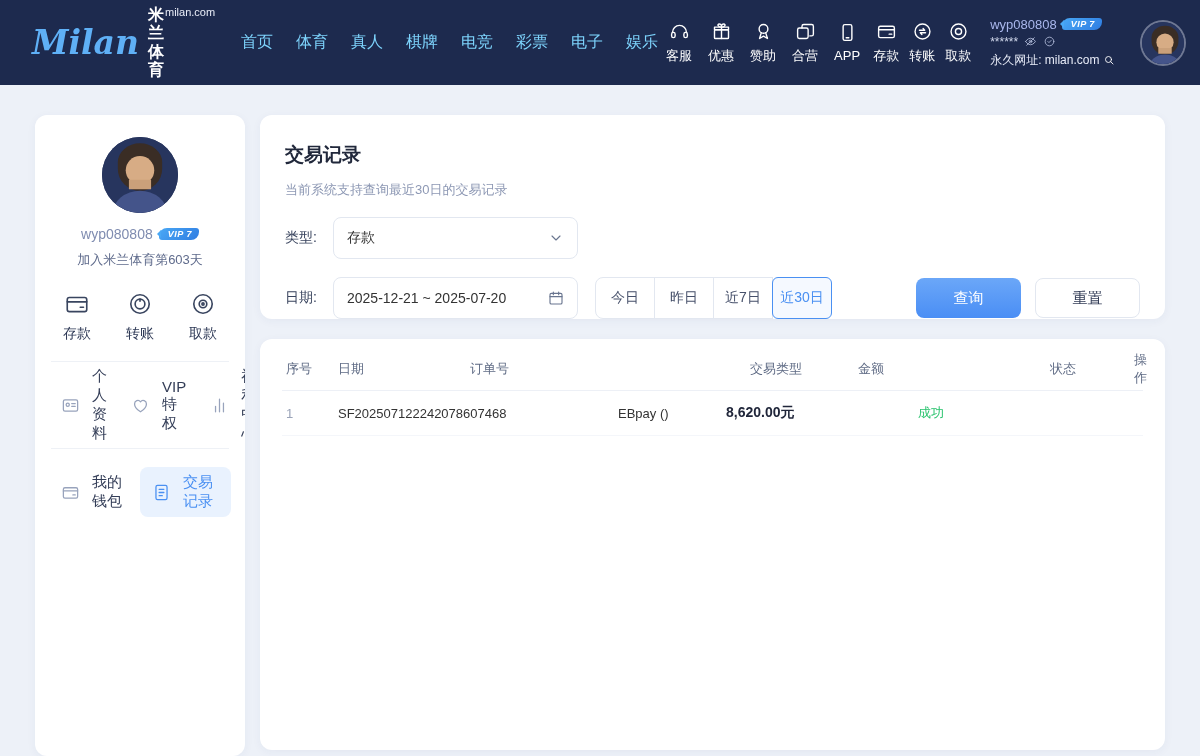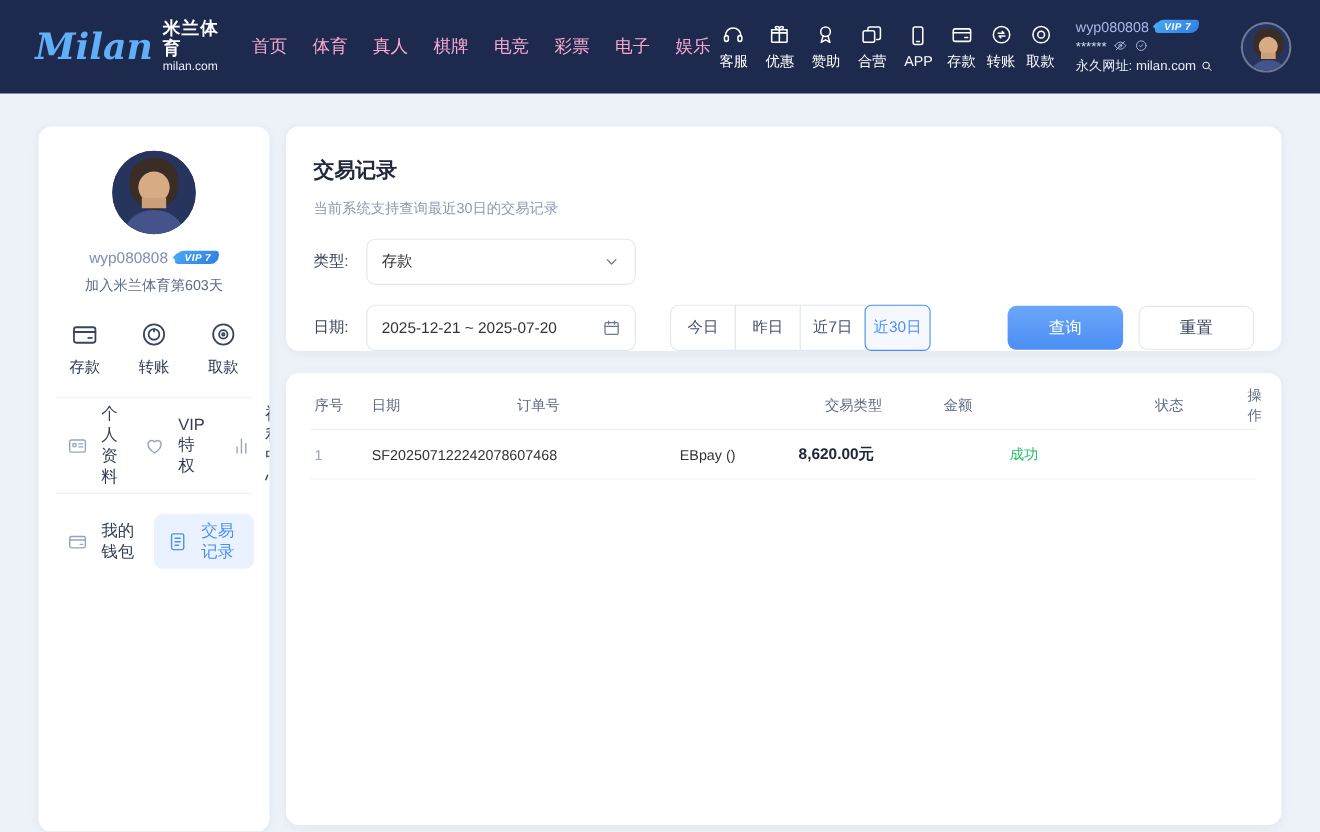--- a/index.html
+++ b/index.html
@@ -4,25 +4,25 @@
 <style>
   *{box-sizing:border-box;margin:0;padding:0}
   html,body{width:1200px;height:756px;overflow:hidden}
   body{background:#edf1f8;font-family:"Liberation Sans","DejaVu Sans",sans-serif;position:relative;color:#333}
   svg{display:block}
 
   
   .topbar{height:85px;background:#1d2a4e;display:flex;align-items:center;padding:0 26px 0 32px;color:#fff}
   .logo{display:flex;align-items:center;gap:9px;margin-right:26px;cursor:pointer}
   .logo-script{font-family:"DejaVu Serif",serif;font-style:italic;font-weight:bold;font-size:33px;color:#5fb0f6;line-height:1}
-  .logo-col{display:flex;flex-direction:column;line-height:1.15}
+  .logo-col{display:flex;flex-direction:row;line-height:1.15}
   .logo-cn{font-size:16px;font-weight:bold;letter-spacing:1px}
   .logo-domain{font-size:11px;color:#e9edf8}
   .nav{display:flex;gap:23px;font-size:16px}
-  .nav-link{color:#f9a8d4;cursor:pointer;white-space:nowrap}
+  .nav-link{color:#7dd3fc;cursor:pointer;white-space:nowrap}
   .actions{margin-left:auto;display:flex;align-items:center}
   .action{display:flex;flex-direction:column;align-items:center;gap:5px;font-size:13px;cursor:pointer;padding:0 8px;white-space:nowrap}
   .action svg{width:21px;height:21px;stroke:#fff;fill:none;stroke-width:1.6;stroke-linecap:round;stroke-linejoin:round}
   .action.tight{padding:0 5px}
   .userblock{margin-left:14px;display:flex;flex-direction:column;gap:3px;font-size:12px;min-width:140px}
   .user-row1{display:flex;align-items:center;gap:5px}
   .user-name{color:#a9b7ec;font-size:13px}
   .vip-badge{background:linear-gradient(135deg,#49a8f5,#2f7de2);color:#fff;font-size:9px;font-weight:bold;font-style:italic;padding:1px 7px 1px 9px;border-radius:8px 3px 8px 3px;position:relative;letter-spacing:.5px}
   .vip-badge::before{content:"";position:absolute;left:-6px;top:2px;border:4px solid transparent;border-right-color:#49a8f5}
   .user-row2{display:flex;align-items:center;gap:6px;color:#cfd6ea}
@@ -51,21 +51,21 @@
   
   .card{position:absolute;background:#fff;border-radius:12px;box-shadow:0 2px 10px rgba(35,60,120,.05)}
   .filter-card{left:260px;top:115px;width:905px;height:204px;padding:27px 25px}
   .filter-title{font-size:19px;font-weight:bold;color:#21283b}
   .filter-sub{font-size:13px;color:#8d98b4;margin-top:13px}
   .filter-row{display:flex;align-items:center;margin-top:18px}
   .filter-label{font-size:14px;color:#39445e;width:48px;flex:none}
   .select-box,.date-box{width:245px;height:42px;border:1px solid #e2e7f0;border-radius:8px;background:#fff;display:flex;align-items:center;padding:0 13px;font-size:14px;color:#333;cursor:pointer}
   .select-box .grow,.date-box .grow{flex:1}
   .select-box svg,.date-box svg{width:16px;height:16px;stroke:#69758f;fill:none;stroke-width:1.7;stroke-linecap:round;stroke-linejoin:round}
-  .segmented{display:flex;margin-left:31px}
+  .segmented{display:flex;margin-left:17px}
   .seg{width:60px;height:42px;border:1px solid #e2e7f0;background:#fff;display:flex;align-items:center;justify-content:center;font-size:14px;color:#46506a;cursor:pointer;margin-left:-1px}
   .seg:first-child{border-radius:8px 0 0 8px;margin-left:0}
   .seg:last-child{border-radius:0 8px 8px 0}
   .seg.active{border-color:#4a90f2;color:#4a90f2;background:#f5f9ff;position:relative;z-index:1;border-radius:6px}
   .filter-buttons{margin-left:auto;display:flex;gap:14px}
   .btn{width:105px;height:40px;border-radius:8px;display:flex;align-items:center;justify-content:center;font-size:15px;cursor:pointer;border:none}
   .btn-primary{background:linear-gradient(180deg,#6ba7f8,#4a8ef5);color:#fff}
   .btn-ghost{background:#fff;border:1px solid #e2e7f0;color:#333d57}
 
   

